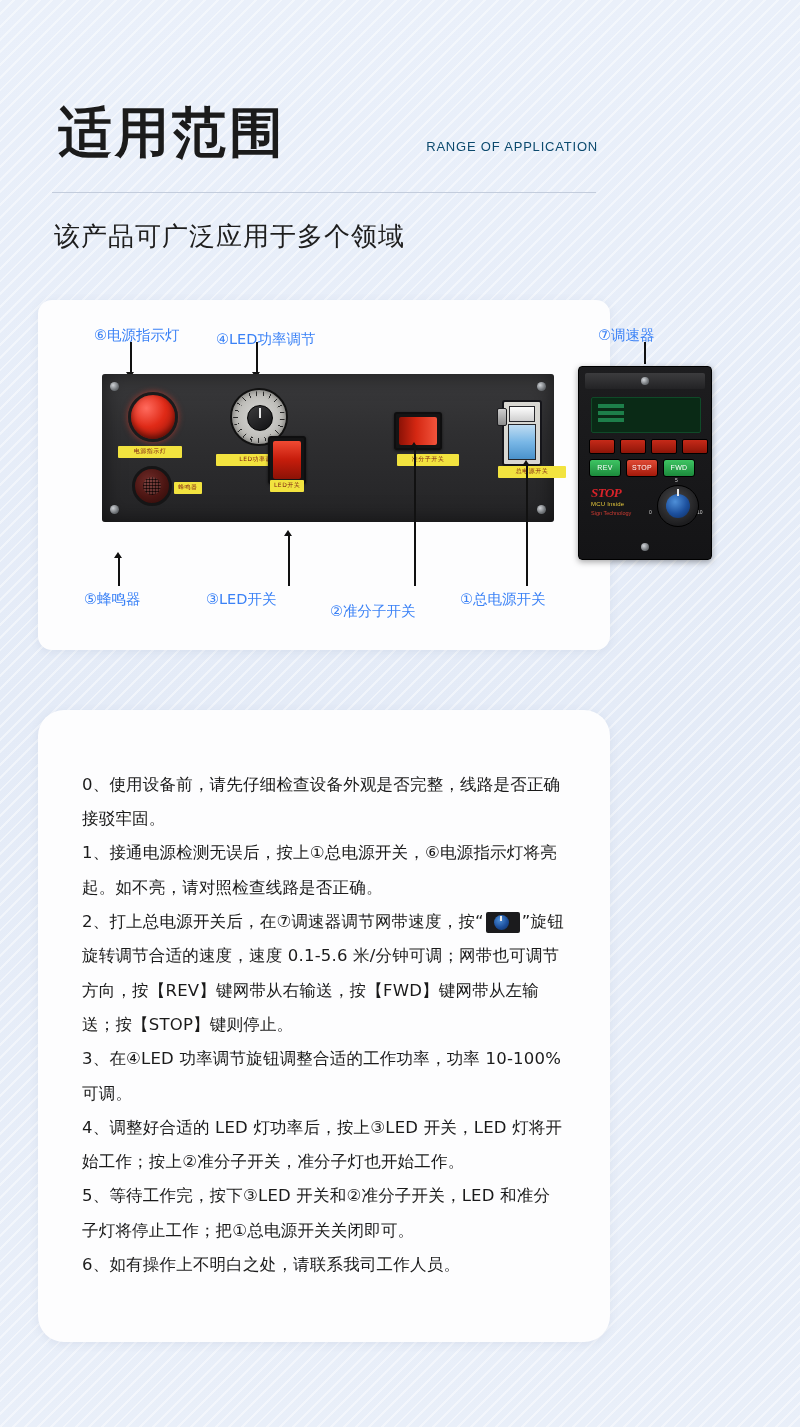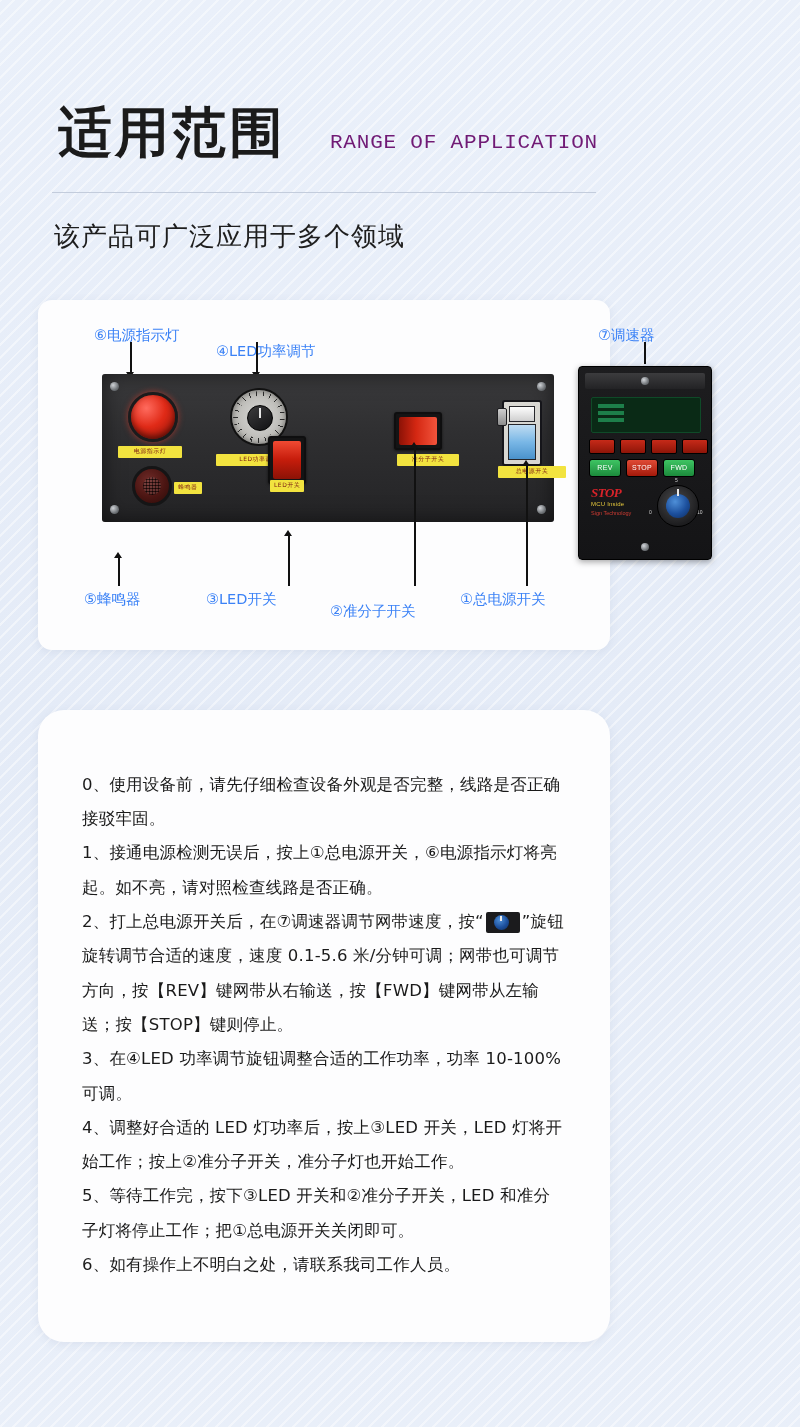--- a/index.html
+++ b/index.html
@@ -44,25 +44,25 @@
   }
   .title-cn {
     font-size: 54px;
     font-weight: bold;
     letter-spacing: 3px;
     color: #1b1b1b;
     line-height: 1.05;
     font-family: "DejaVu Sans", "Liberation Sans", sans-serif;
   }
   .title-en {
-    font-size: 21px;
+    font-size: 13px;
     letter-spacing: 0.8px;
-    color: #701a75;
+    color: #0c4a6e;
     padding-bottom: 8px;
-    font-family: Liberation Mono, monospace;
+    font-family: Liberation Sans, sans-serif;
   }
   .divider {
     margin: 30px 14px 0 14px;
     height: 1px;
     background: #c3ccdc;
   }
   .subtitle {
     margin: 26px 0 0 16px;
     font-size: 26px;
     color: #1e1e1e;
@@ -455,21 +455,21 @@
       <div class="title-en">RANGE OF APPLICATION</div>
     </div>
     <div class="divider"></div>
     <div class="subtitle">该产品可广泛应用于多个领域</div>
   </div>
 
   <div class="card">
     <div class="diagram">
 
       <div class="lbl" style="left:36px; top:0px;">⑥电源指示灯</div>
-      <div class="lbl" style="left:158px; top:16px;">④LED功率调节</div>
+      <div class="lbl" style="left:158px; top:4px;">④LED功率调节</div>
       <div class="lbl" style="left:540px; top:0px;">⑦调速器</div>
 
       <div class="leader" style="left:72px; top:16px; width:1.5px; height:32px;"></div>
       <div class="arrow-down" style="left:68px; top:46px;"></div>
       <div class="leader" style="left:198px; top:16px; width:1.5px; height:32px;"></div>
       <div class="arrow-down" style="left:194px; top:46px;"></div>
       <div class="leader" style="left:586px; top:16px; width:1.5px; height:22px;"></div>
 
       <div class="panel">
         <div class="screw tl"></div>

